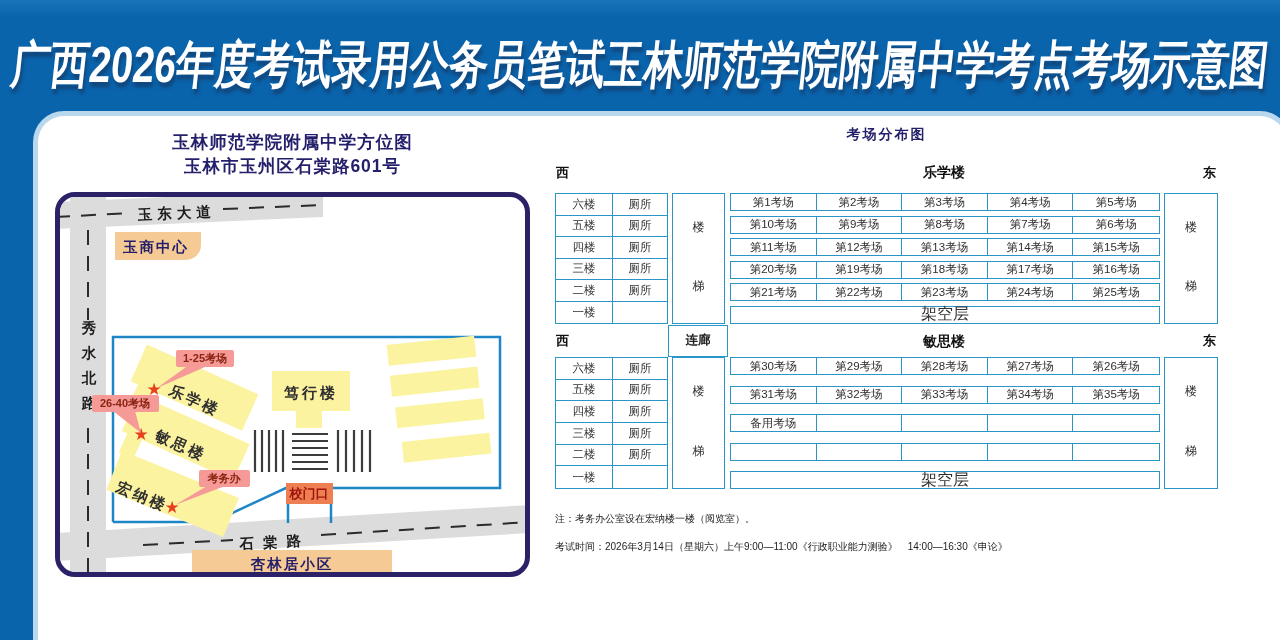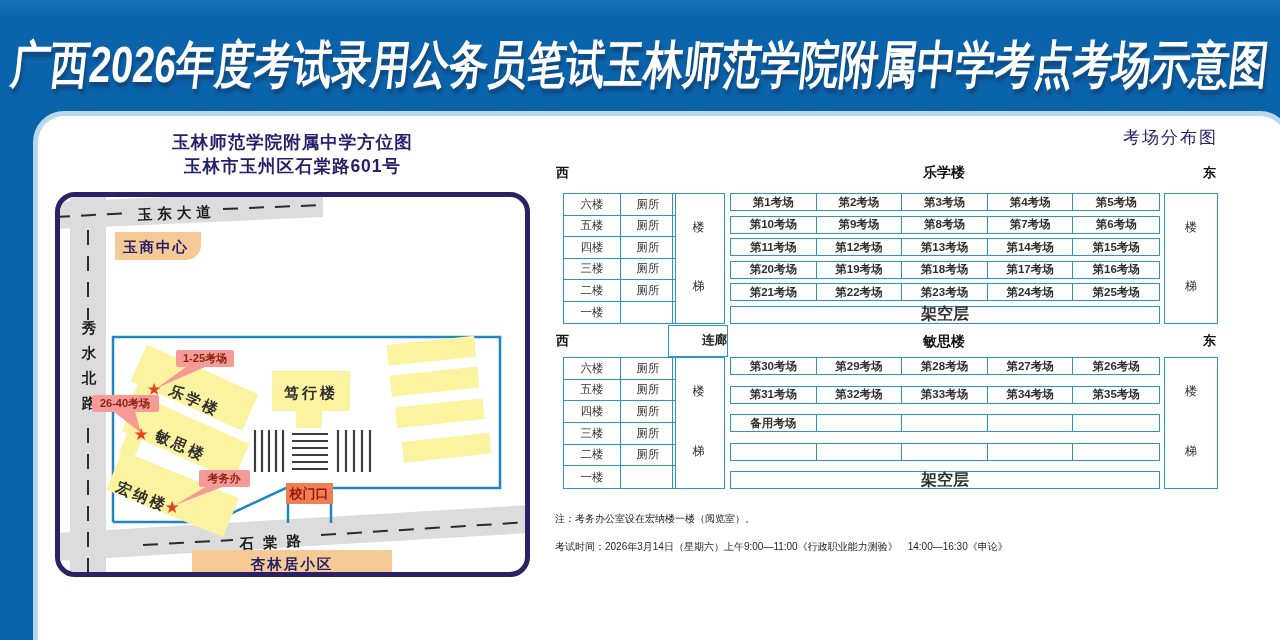--- a/index.html
+++ b/index.html
@@ -30,47 +30,47 @@
   .roadname{fill:#1c1c1c;font-size:14.5px;font-weight:600;}
   .campus{fill:none;stroke:var(--campus-line);stroke-width:2.5;}
   .bld{fill:var(--building-yellow);}
   .bname{fill:#2f2f2f;font-size:15px;font-weight:600;letter-spacing:3px;}
   .star{fill:var(--star-red);font-size:17px;}
   .plabel{fill:var(--label-pink);} .pltext{fill:var(--label-red);font-size:11px;font-weight:bold;}
   .tan{fill:var(--block-tan);} .tantext{fill:var(--heading-navy);font-size:14.5px;font-weight:bold;letter-spacing:2px;}
   .gate{fill:var(--gate-orange);} .gatetext{fill:#9e150b;font-size:13px;font-weight:bold;}
   .bars{stroke:#3c3c3c;stroke-width:2.2;}
   
-  .dist-title{position:absolute;left:517px;top:10px;width:663px;text-align:right;font-weight:normal;
-    color:var(--heading-navy);font-size:17px;letter-spacing:2px;}
+  .dist-title{position:absolute;left:517px;top:10px;width:663px;text-align:center;font-weight:bold;
+    color:var(--heading-navy);font-size:14px;letter-spacing:2px;}
   .hrow{position:absolute;left:517px;width:663px;height:24px;font-size:13px;font-weight:bold;color:#111;}
   .h1{top:48px;} .h2{top:209px;height:32px;line-height:32px;}
   .h-west{position:absolute;left:1px;top:0;} .h-east{position:absolute;right:2px;top:0;}
   .h-bld{position:absolute;left:173px;width:432px;top:0;text-align:center;font-size:14px;}
   .corridor-box{position:absolute;left:113px;top:0;width:60px;height:32px;box-sizing:border-box;
-    border:1.5px solid var(--table-border);text-align:right;line-height:29px;font-size:12.5px;
+    border:1.5px solid var(--table-border);text-align:center;line-height:29px;font-size:12.5px;
     font-weight:bold;color:#222;}
   .btable{position:absolute;left:517px;width:663px;}
   .bt1{top:77px;height:131px;} .bt2{top:241px;height:132px;}
-  .floors{position:absolute;left:8px;top:0;width:113px;height:100%;box-sizing:border-box;
+  .floors{position:absolute;left:0;top:0;width:113px;height:100%;box-sizing:border-box;
     border:1.5px solid var(--table-border);display:grid;grid-template-columns:57px 1fr;
     grid-auto-rows:1fr;}
   .floors .cell{border-bottom:1.5px solid var(--table-border);display:flex;align-items:center;
     justify-content:center;font-size:11.5px;color:var(--cell-text);}
   .floors .cell:nth-child(odd){border-right:1.5px solid var(--table-border);}
   .floors .cell:nth-last-child(-n+2){border-bottom:none;}
   .stairbox{position:absolute;top:0;width:53px;height:100%;box-sizing:border-box;
     border:1.5px solid var(--table-border);font-size:12px;color:var(--cell-text);}
   .lstair{left:117px;} .rstair{left:609px;width:54px;}
   .stairbox span{position:absolute;left:0;right:0;text-align:center;}
   .s1{top:19%;} .s2{top:65%;}
   .exams{position:absolute;left:175px;top:0;width:430px;height:100%;display:flex;
     flex-direction:column;justify-content:space-between;}
   .strip{height:18px;box-sizing:border-box;border:1.5px solid var(--table-border);
-    display:grid;grid-template-columns:repeat(5,1fr);font-weight:bold;}
+    display:grid;grid-template-columns:repeat(5,1fr);}
   .strip .rcell{border-right:1.5px solid var(--table-border);display:flex;align-items:center;
     justify-content:center;font-size:11.5px;color:var(--cell-text);}
   .strip .rcell:last-child{border-right:none;}
   .strip.ground{display:flex;align-items:center;justify-content:center;font-size:16px;
     color:var(--cell-text);}
   .noteline{position:absolute;left:517px;font-size:10px;font-weight:normal;color:#1c1c1c;white-space:nowrap;}
   .n1{top:396px;} .n2{top:424px;} .n3{top:446px;}
 </style>
 </head>
 <body>

